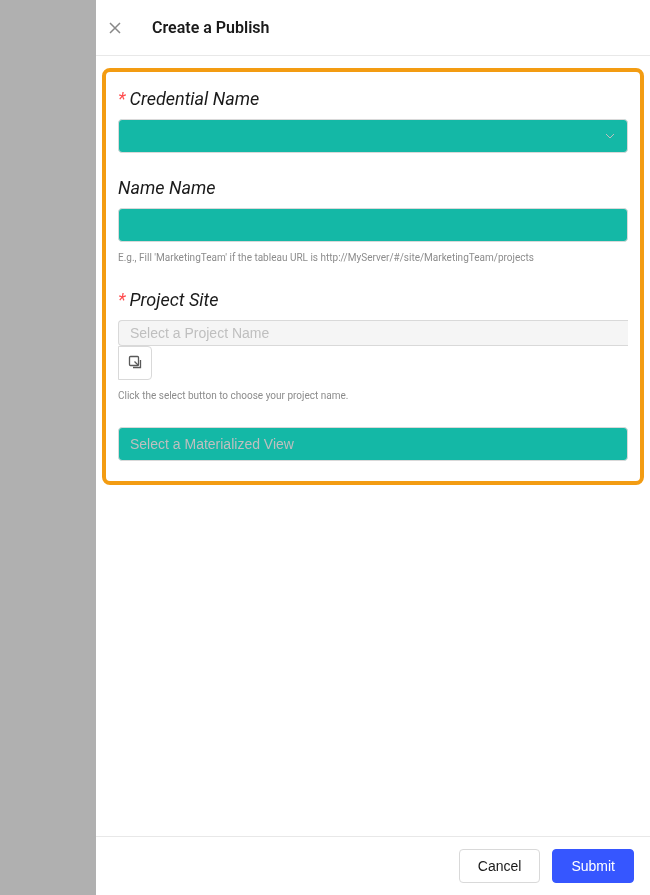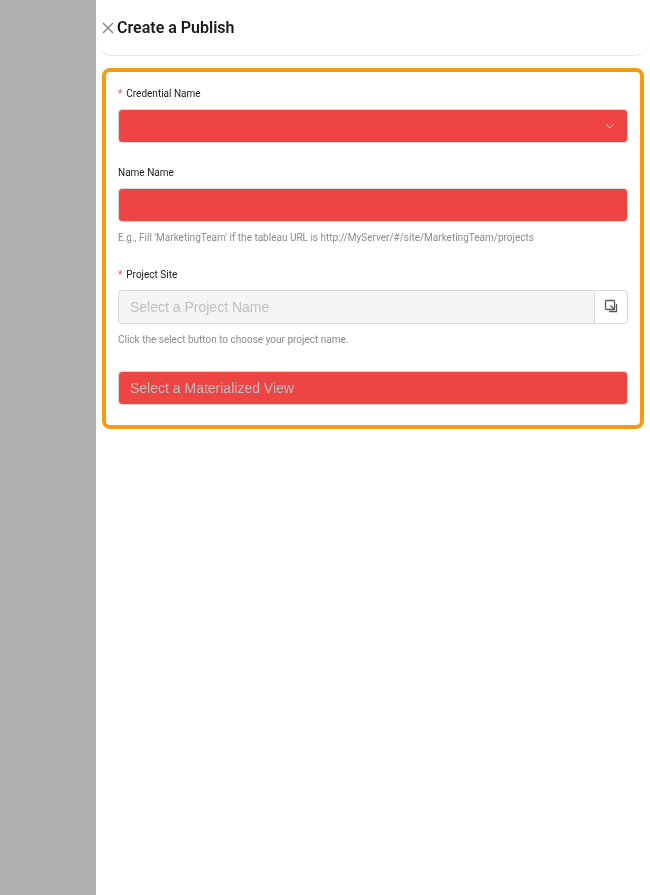--- a/index.html
+++ b/index.html
@@ -17,24 +17,23 @@
       top: 0;
       right: 0;
       bottom: 0;
       background: #ffffff;
       display: flex;
       flex-direction: column;
     }
     .header {
       display: flex;
       align-items: center;
-      padding: 18px 5px;
+      padding: 18px 12px;
       border-bottom: 1px solid #e8e8e8;
-      gap: 2px;
-      border-radius: 16px;
+      gap: 30px;
     }
     .close-icon {
       width: 14px;
       height: 14px;
       cursor: pointer;
       display: flex;
       align-items: center;
       justify-content: center;
       color: #888;
     }
@@ -54,34 +53,35 @@
       border: 4px solid #f39c12;
       border-radius: 8px;
       padding: 14px 6px 18px 6px;
     }
     .field {
       padding: 2px 6px;
       margin-bottom: 20px;
     }
     .field:last-child { margin-bottom: 0; }
     .label {
-      font-size: 10px;
+      font-size: 18px;
       color: #1a1a1a;
       margin-bottom: 10px;
       display: block;
+      font-style: italic;
     }
     .req { color: #ff4d4f; margin-right: 4px; }
     .input, .select, .readonly-input {
       width: 100%;
       height: 34px;
       border: 1px solid #d9d9d9;
       border-radius: 4px;
       padding: 4px 11px;
       font-size: 14px;
-      background: #ef4444;
+      background: #14b8a6;
       color: #1a1a1a;
       outline: none;
     }
     .input::placeholder, .readonly-input::placeholder { color: #bfbfbf; }
     .select {
       display: flex;
       align-items: center;
       justify-content: space-between;
       cursor: pointer;
     }
@@ -89,20 +89,21 @@
     .select .caret svg { width: 12px; height: 12px; display:block; }
     .hint {
       font-size: 10px;
       color: #8c8c8c;
       margin-top: 8px;
       line-height: 1.5;
     }
     .project-row {
       display: flex;
       gap: 0;
+      flex-direction: column;
     }
     .project-row .readonly-input {
       flex: 1;
       background: #f5f5f5;
       color: #bfbfbf;
       border-top-right-radius: 0;
       border-bottom-right-radius: 0;
       border-right: none;
     }
     .picker-btn {
@@ -217,13 +218,17 @@
       </div>
 
       <div class="field">
         <input class="input" type="text" placeholder="Select a Materialized View" style="">
       </div>
 
 
     </div>
   </div>
 
+  <div class="footer">
+    <button class="btn">Cancel</button>
+    <button class="btn primary">Submit</button>
+  </div>
 </div>
 
 </body></html>

